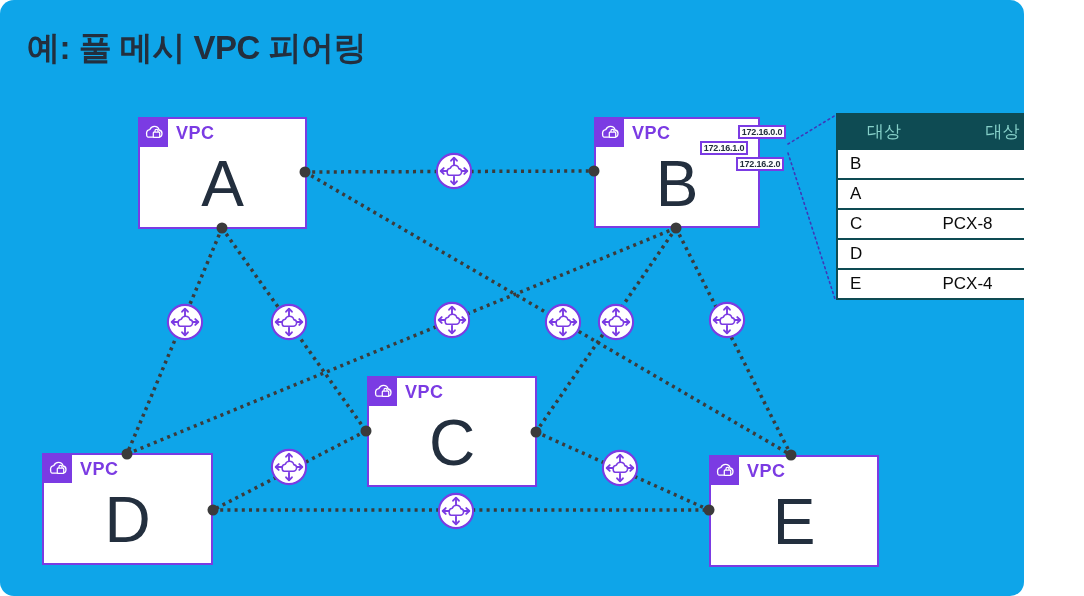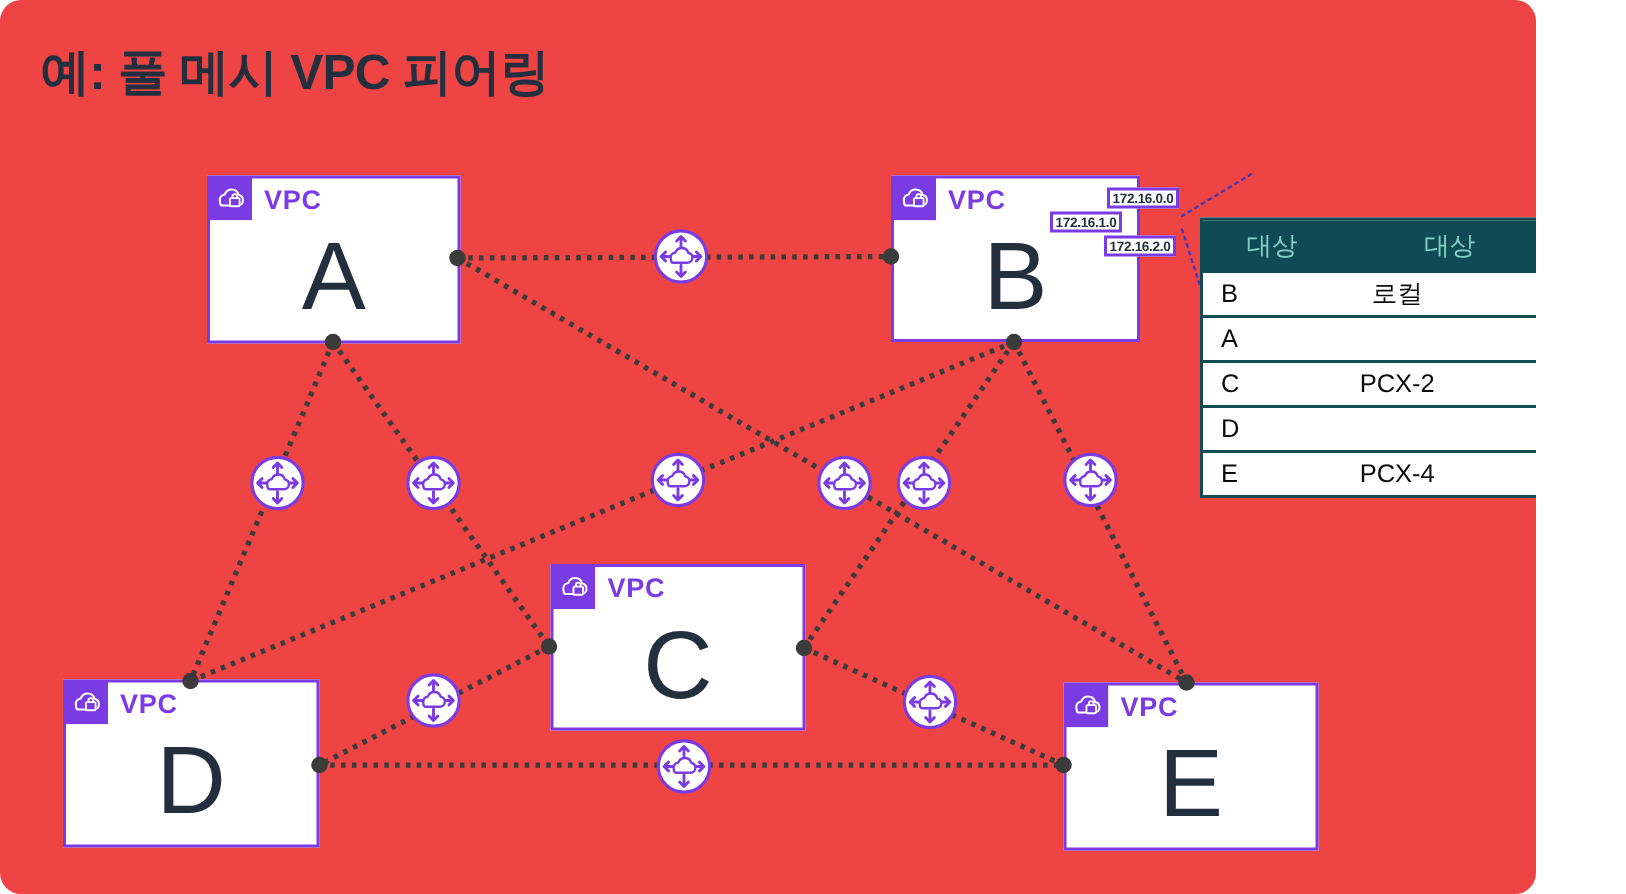--- a/index.html
+++ b/index.html
@@ -5,21 +5,21 @@
   :root{
     --purple:#7B3BE3;
     --ink:#232F3E;
     --conn:#3B3B3B;
     --thbg:#0E4B53;
     --thtx:#85CFC8;
     --callout:#4038B8;
   }
   *{box-sizing:border-box;margin:0;padding:0;}
   body{background:#fff;font-family:"Liberation Sans",sans-serif;}
-  #stage{position:relative;width:1024px;height:596px;background:#ef4444;overflow:hidden;border-radius:14px;}
+  #stage{position:relative;width:1024px;height:596px;background:#0ea5e9;overflow:hidden;border-radius:14px;}
 
   .page-title{
     position:absolute;left:27px;top:26px;
     font-size:33px;font-weight:bold;color:var(--ink,#232F3E);
     letter-spacing:-0.5px;
   }
 
   
   .vpc-box{
     position:absolute;background:#fff;
@@ -52,23 +52,23 @@
     font-size:9px;font-weight:bold;color:var(--ink,#232F3E);
     line-height:10px;text-align:center;letter-spacing:-0.2px;
     z-index:5;
   }
   .cidr-0{left:738px;top:125px;}
   .cidr-1{left:700px;top:141px;}
   .cidr-2{left:736px;top:157px;}
 
   
   .route-table{
-    position:absolute;left:800px;top:113px;width:241px;
+    position:absolute;left:836px;top:113px;width:241px;
     border:2px solid var(--thbg,#0E4B53);background:#fff;
-    font-size:17px;color:#0b0b0b;z-index:4;margin-top:32px;
+    font-size:17px;color:#0b0b0b;z-index:4;
   }
   .rt-header{
     display:grid;grid-template-columns:92px 1fr;
     background:var(--thbg,#0E4B53);color:var(--thtx,#85CFC8);
     height:33px;line-height:33px;
   }
   .rt-header span{text-align:center;}
   .rt-row{
     display:grid;grid-template-columns:92px 1fr;
     height:30px;line-height:28px;
@@ -146,28 +146,27 @@
   <div class="cidr-label cidr-1">172.16.1.0</div>
   <div class="cidr-label cidr-2">172.16.2.0</div>
 
   <div class="route-table">
     <div class="rt-header">
       <span>대상</span>
       <span>대상</span>
     </div>
     <div class="rt-row">
       <span class="rt-target">B</span>
-      <span class="rt-via">로컬</span>
     </div>
     <div class="rt-row">
       <span class="rt-target">A</span>
     </div>
     <div class="rt-row">
       <span class="rt-target">C</span>
-      <span class="rt-via">PCX-2</span>
+      <span class="rt-via">PCX-8</span>
     </div>
     <div class="rt-row">
       <span class="rt-target">D</span>
     </div>
     <div class="rt-row">
       <span class="rt-target">E</span>
       <span class="rt-via">PCX-4</span>
     </div>
   </div>
 

